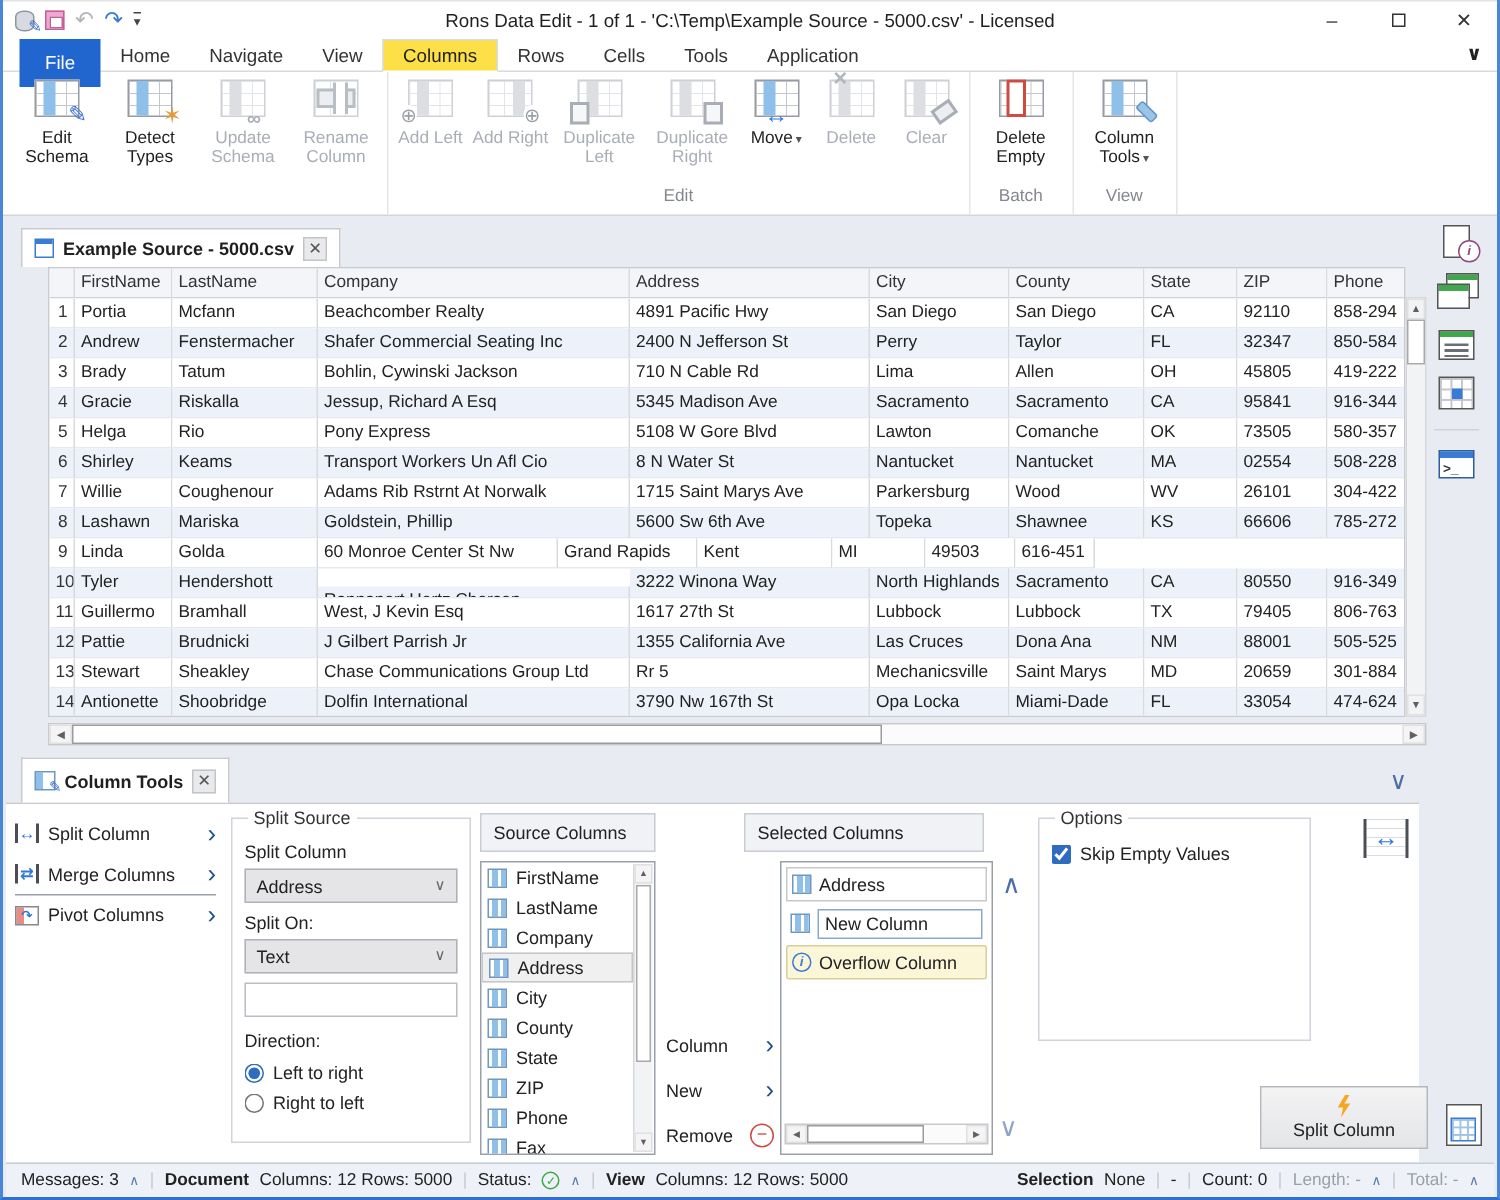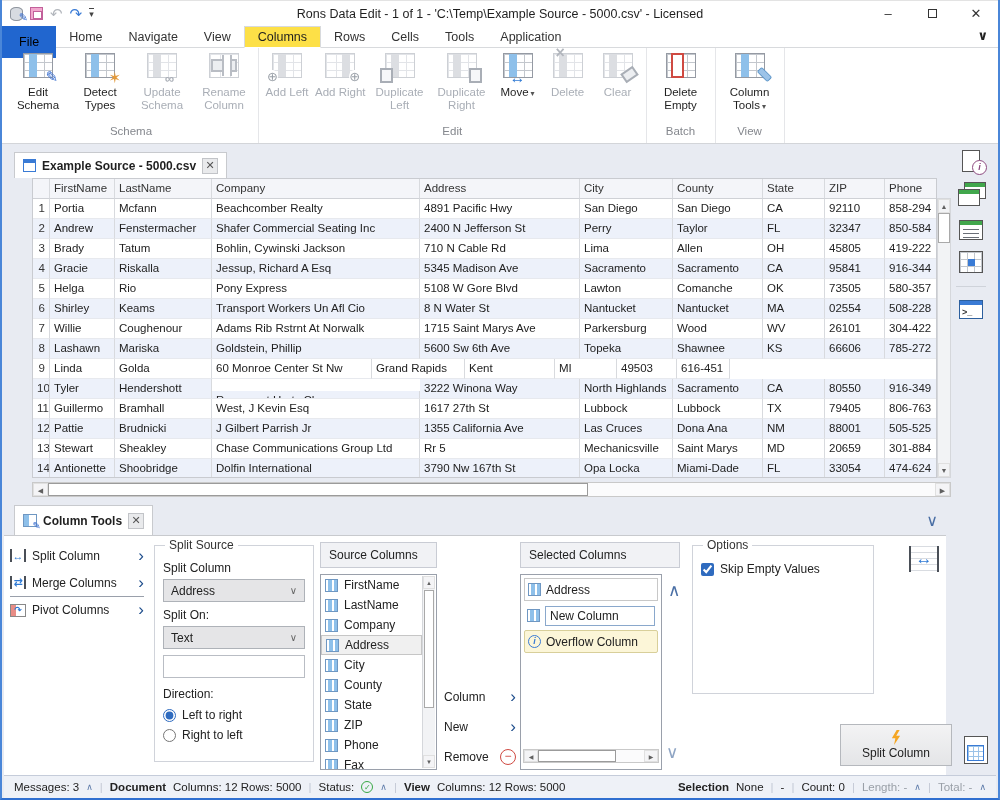--- a/index.html
+++ b/index.html
@@ -15,21 +15,21 @@
   .qat-undo{color:#b3b7bd;font-size:15px;line-height:1;}
   .qat-redo{color:#3a7bd5;font-size:15px;line-height:1;}
   .qat-caret{color:#444;font-size:9px;line-height:1;border-top:1px solid #444;padding-top:1px;}
   .title-text{position:absolute;left:0;right:0;text-align:center;font-size:12.5px;color:#1f1f1f;}
   .winbtns{margin-left:auto;display:flex;align-items:center;z-index:2;}
   .winbtn{width:44px;text-align:center;font-size:13px;color:#333;cursor:default;}
   .winbtn .maxbox{display:inline-block;width:9px;height:9px;border:1px solid #333;}
   
   .tabrow{height:22px;background:#fff;display:flex;align-items:stretch;position:relative;border-bottom:1px solid #d8dadd;}
   .rtab{padding:0 13px;display:flex;align-items:center;font-size:12.5px;color:#333;cursor:default;}
-  .rtab.file{background:#2166cf;color:#000000;padding:16px 17px;}
+  .rtab.file{background:#2166cf;color:#ffffff;padding:16px 17px;margin-left:11px;}
   .rtab.active{background:#fde047;border:1px solid #d8dadd;border-bottom:1px solid #fff;margin-bottom:-1px;color:#1f1f1f;}
   .ribbon-collapse{position:absolute;right:10px;top:2px;color:#222;font-size:13px;font-weight:bold;}
   
   .ribbon{height:96px;background:#fff;border-bottom:1px solid #d3d5d9;display:flex;align-items:stretch;padding-left:2px;}
   .rgroup{display:flex;flex-direction:column;border-right:1px solid #e5e6e9;padding:0 3px;}
   .rbtns{display:flex;flex:1;align-items:flex-start;}
   .rbtn{min-width:50px;max-width:62px;padding:5px 3px 0;display:flex;flex-direction:column;align-items:center;cursor:default;}
   .rlabel{margin-top:8px;font-size:11.5px;line-height:13px;text-align:center;color:#1f1f1f;}
   .rbtn.dis .rlabel{color:#a9aeb6;}
   .caret{font-size:8px;color:#555;display:inline-block;margin-left:2px;}
@@ -126,21 +126,21 @@
   .src-item.sel2{background:#f0f0f0;border:1px solid #c6c6c6;}
   .col-ico{flex:none;width:13px;height:13px;border:1px solid #6f97c2;background:linear-gradient(90deg,#fff 2px,#8ec0ea 2px 6px,#fff 6px 8px,#8ec0ea 8px 11px,#fff 11px);}
   .srcscroll{position:absolute;right:1px;top:1px;bottom:1px;width:13px;background:#f2f3f5;border-left:1px solid #d5d7db;display:flex;flex-direction:column;}
   .srcscroll .arr{height:13px;font-size:6px;color:#606060;text-align:center;line-height:13px;border:1px solid #e0e0e0;background:#f4f4f6;}
   .srcscroll .thumb{margin:1px;height:118px;background:#fff;border:1px solid #a9a9a9;}
   .srcscroll .arr.bot{margin-top:auto;}
   .actions{position:absolute;left:440px;top:148px;width:72px;}
   .actrow{display:flex;align-items:center;height:26px;font-size:12px;color:#222;margin-bottom:4px;}
   .actrow .chev{margin-left:auto;color:#1f4e8c;font-size:17px;}
   .remove-ico{margin-left:auto;width:16px;height:16px;border:1.5px solid #cf4a42;border-radius:50%;color:#cf4a42;font-size:12px;line-height:13px;text-align:center;}
-  .selbox{position:absolute;left:516px;top:6px;width:160px;}
+  .selbox{position:absolute;left:492px;top:6px;width:160px;}
   .sellist{position:absolute;left:516px;top:38px;width:142px;height:196px;border:1px solid #9aa0ab;background:#fff;padding:3px;}
   .sel-item{display:flex;align-items:center;gap:5px;height:23px;margin-bottom:3px;padding:0 3px;font-size:12px;color:#222;}
   .sel-item.plain{border:1px solid #c8c8c8;}
   .sel-item input{flex:1;height:20px;border:1px solid #8aa8cc;font-size:12px;padding:0 4px;color:#222;min-width:0;}
   .sel-item.info{background:#fcf6d8;border:1px solid #d8cf9a;border-radius:2px;}
   .info-ico{flex:none;width:13px;height:13px;border:1.5px solid #3a7bd5;border-radius:50%;color:#3a7bd5;font-size:9px;font-style:italic;font-weight:bold;text-align:center;line-height:11px;}
   .selhscroll{position:absolute;left:519px;top:213px;width:136px;height:14px;border:1px solid #c9c9c9;background:#fbfbfc;display:flex;}
   .selhscroll .arr{width:14px;font-size:6px;color:#606060;text-align:center;line-height:13px;border:1px solid #e0e0e0;background:#f4f4f6;}
   .selhscroll .thumb{width:78px;background:#fff;border:1px solid #9b9b9b;}
   .selhscroll .arr.right{margin-left:auto;}
@@ -205,21 +205,20 @@
         </div>
         <div class="rbtn dis">
           <div class="ri i-update-schema dis"></div>
           <div class="rlabel">Update Schema</div>
         </div>
         <div class="rbtn dis">
           <div class="ri i-rename-column dis"></div>
           <div class="rlabel">Rename Column</div>
         </div>
       </div>
-      <div class="rgname">Schema</div>
     </div>
     <div class="rgroup">
       <div class="rbtns">
         <div class="rbtn dis">
           <div class="ri i-add-left dis"></div>
           <div class="rlabel">Add Left</div>
         </div>
         <div class="rbtn dis">
           <div class="ri i-add-right dis"></div>
           <div class="rlabel">Add Right</div>

